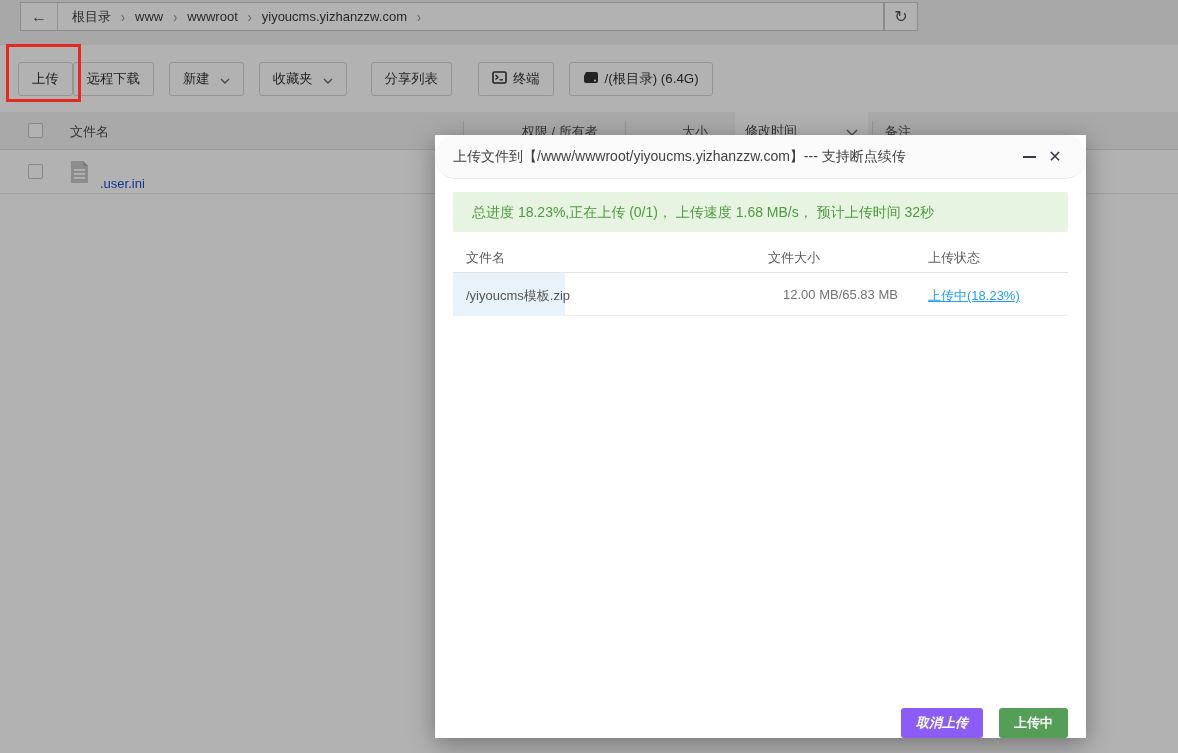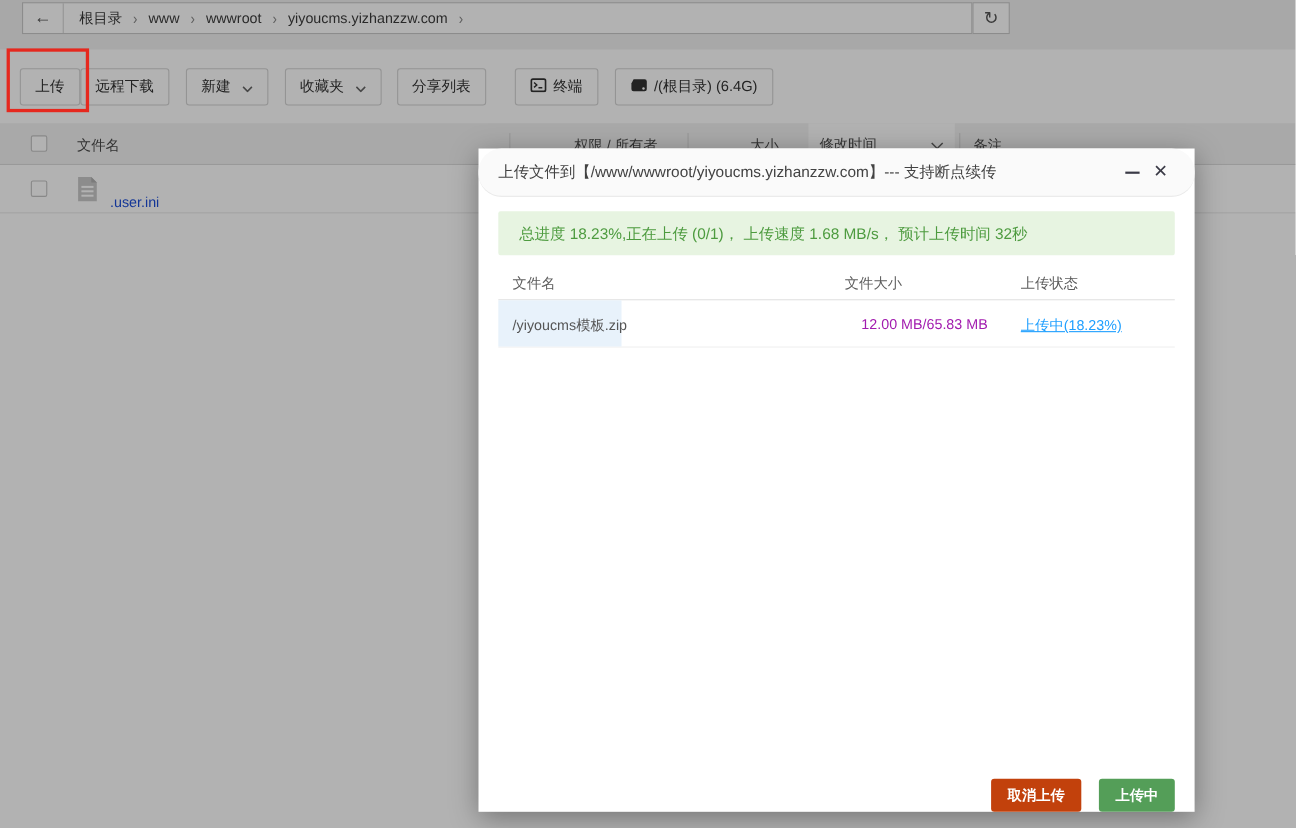--- a/index.html
+++ b/index.html
@@ -50,26 +50,26 @@
 
   .utable { margin:8px 18px 0; }
   .uhead { position:relative; height:33px; border-bottom:1px solid #e2e2e2; color:#5c5c5c; }
   .uhead span { position:absolute; top:9px; }
   .urow { position:relative; height:43px; border-bottom:1px solid #f0f0f0; }
   .urow .cell { position:absolute; top:14px; }
   .progress-fill { position:absolute; left:0; top:0; bottom:0; background:#e8f2fb; }
   .c-name { left:13px; } .c-size { left:330px; } .c-status { left:475px; }
   .uhead .c-size { left:315px; }
   .urow .c-name { color:#555; }
-  .urow .c-size { color:#a21caf; }
+  .urow .c-size { color:#737373; }
   .status-link { color:#1e9fff; text-decoration:underline; cursor:pointer; }
 
   .modal-footer { position:absolute; right:18px; bottom:13px; display:flex; gap:16px; z-index:2; }
   .btn { height:30px; padding:0 15px; border:none; border-radius:3px; color:#fff; font-size:13px; font-weight:bold; font-family:inherit; cursor:pointer; }
-  .btn-cancel { background:#c2410c; }
+  .btn-cancel { background:#8b5cf6;font-style:italic; }
   .btn-uploading { background:#549e58; }
 </style>
 </head>
 <body>
 
 <div class="screen">
 
   <div class="topstrip">
     <div class="pathbar">
       <div class="back-btn">
@@ -93,21 +93,21 @@
 
   <div class="toolbar">
     <button class="tbtn" style="margin-right:0;">上传</button>
     <button class="tbtn" style="margin-right:15px;">远程下载</button>
     <button class="tbtn" style="margin-right:15px;">
       <span>新建</span>
       <span class="chev"><svg width="10" height="6" viewBox="0 0 10 6">
             <polyline points="1,1 5,5 9,1" fill="none" stroke="#666" stroke-width="1.4"></polyline>
           </svg></span>
     </button>
-    <button class="tbtn" style="margin-right:14px;">
+    <button class="tbtn" style="margin-right:24px;">
       <span>收藏夹</span>
       <span class="chev"><svg width="10" height="6" viewBox="0 0 10 6">
             <polyline points="1,1 5,5 9,1" fill="none" stroke="#666" stroke-width="1.4"></polyline>
           </svg></span>
     </button>
     <button class="tbtn" style="margin-right:26px;">分享列表</button>
     <button class="tbtn" style="margin-right:15px;">
       <span><svg width="15" height="13" viewBox="0 0 15 13">
             <rect x="1" y="1" width="13" height="11" rx="1.5" fill="none" stroke="#333" stroke-width="1.6"></rect>
             <polyline points="3.5,4 6,6.2 3.5,8.4" fill="none" stroke="#333" stroke-width="1.3"></polyline>

